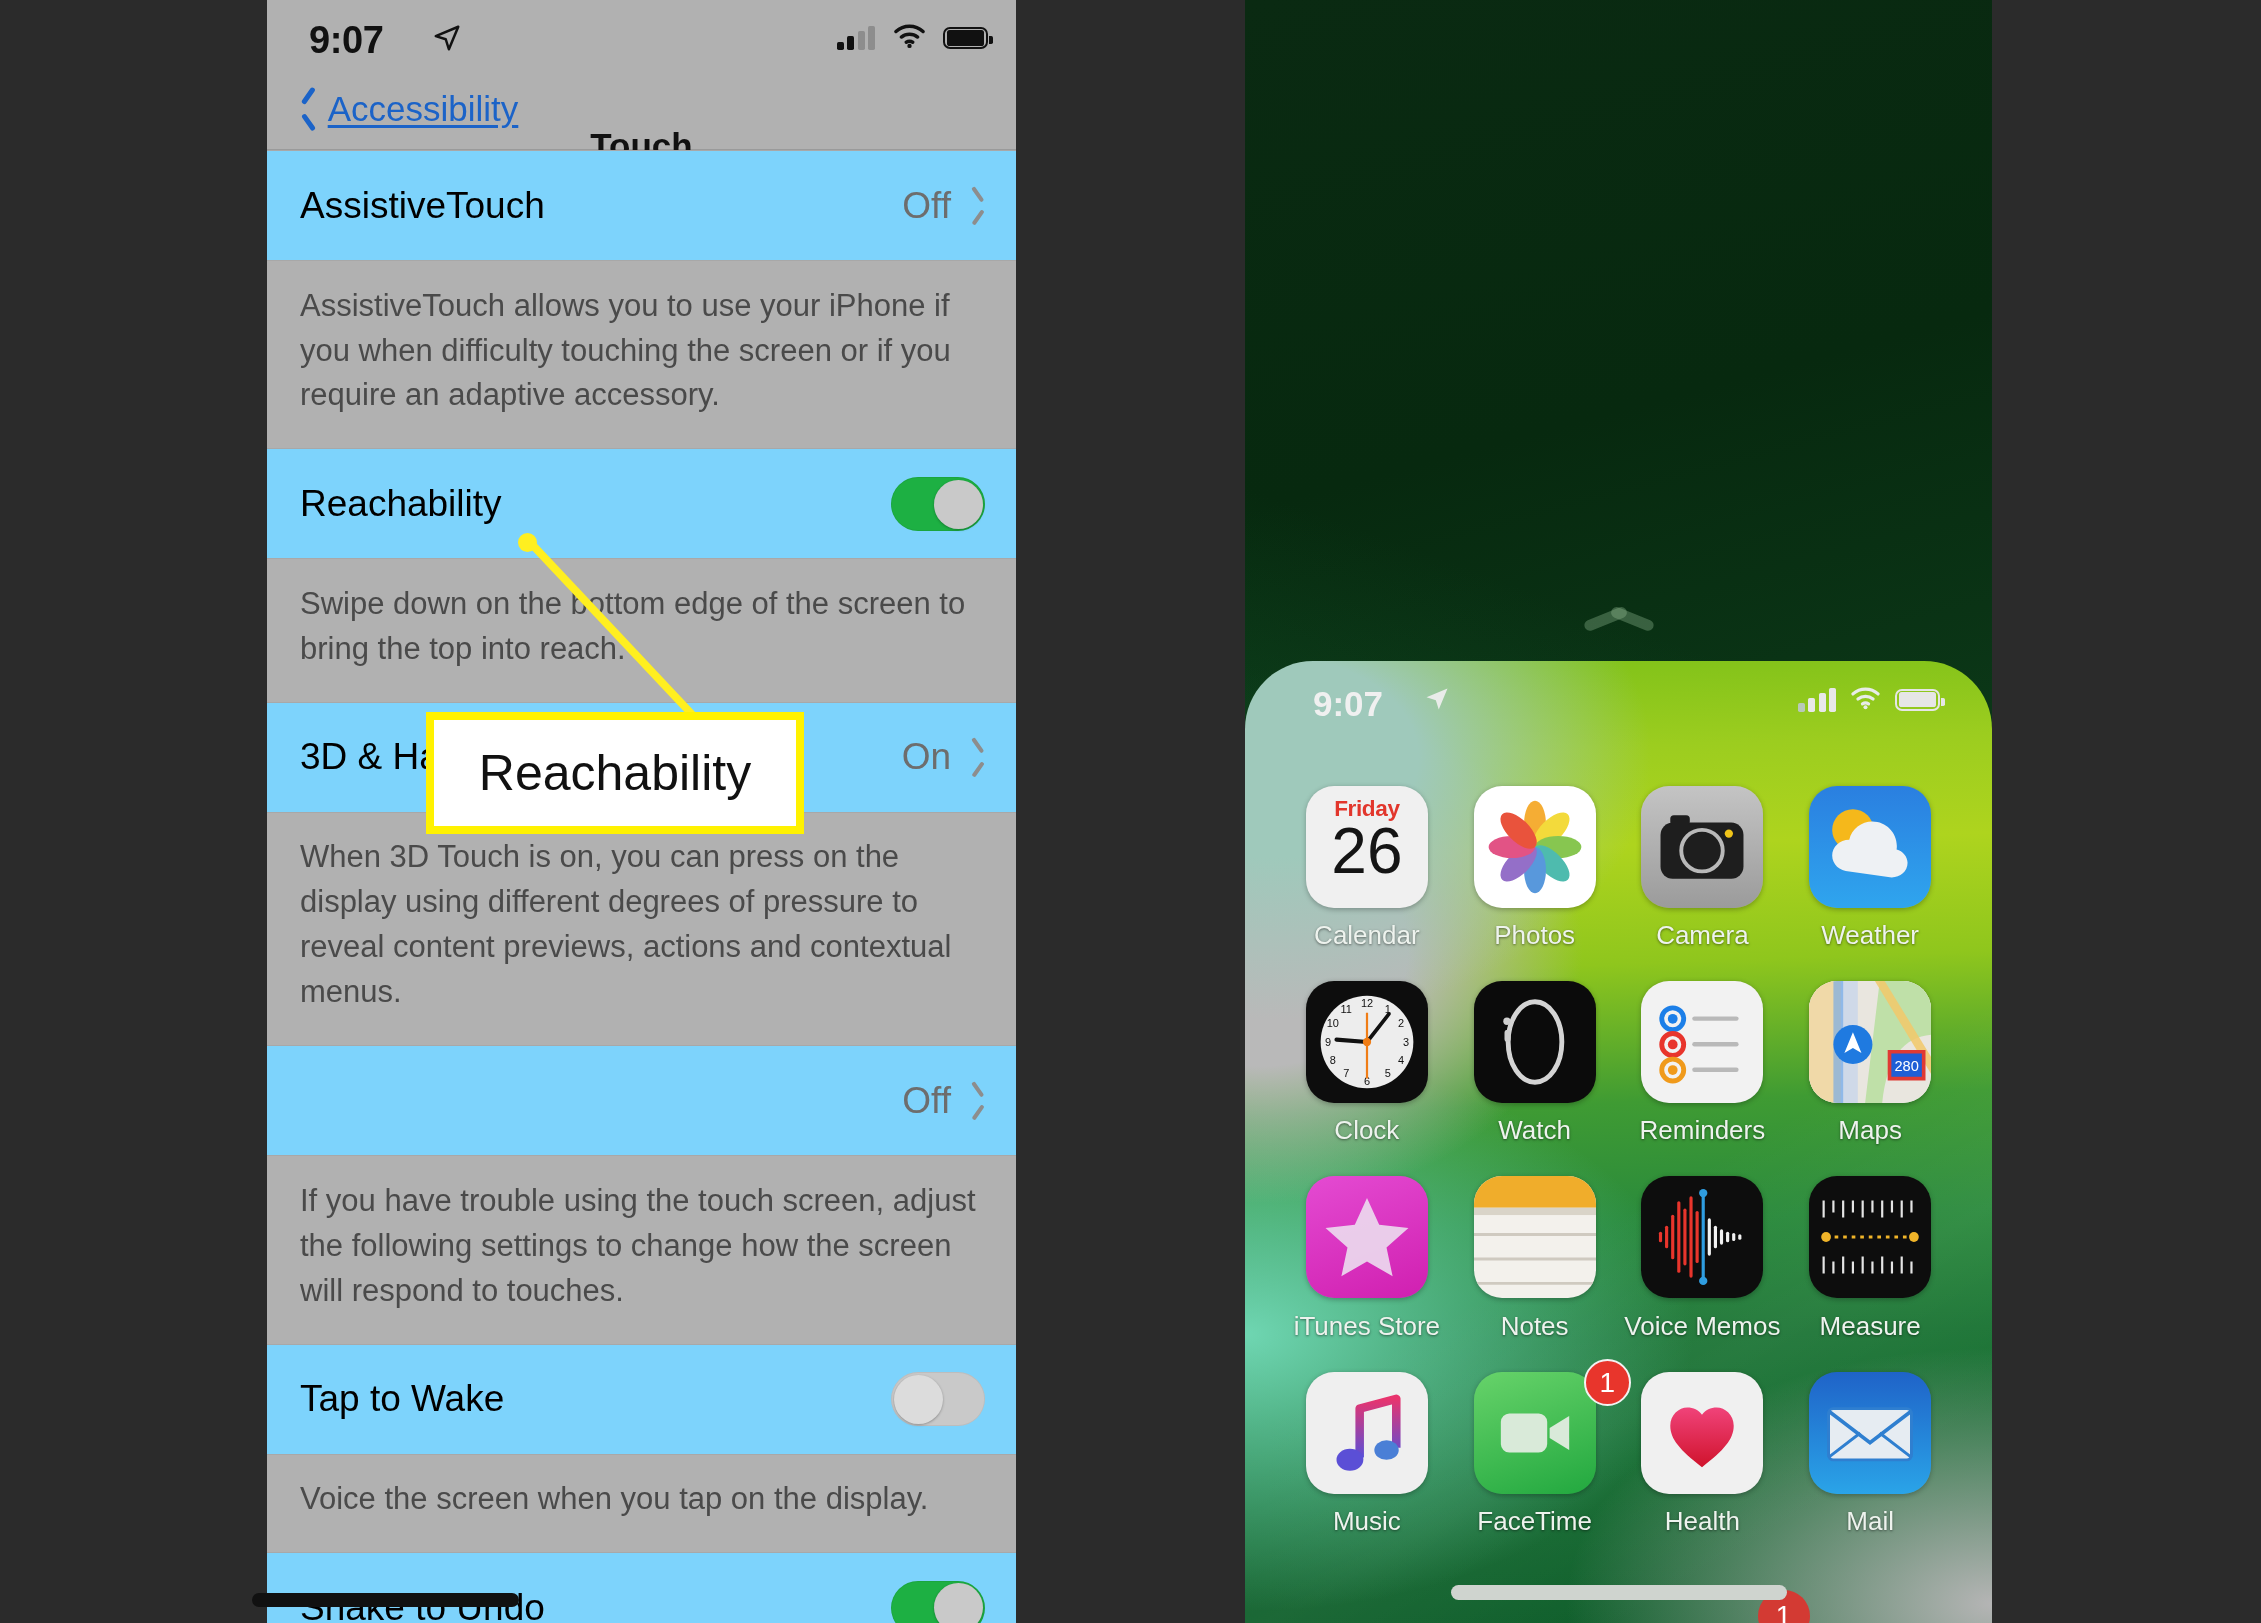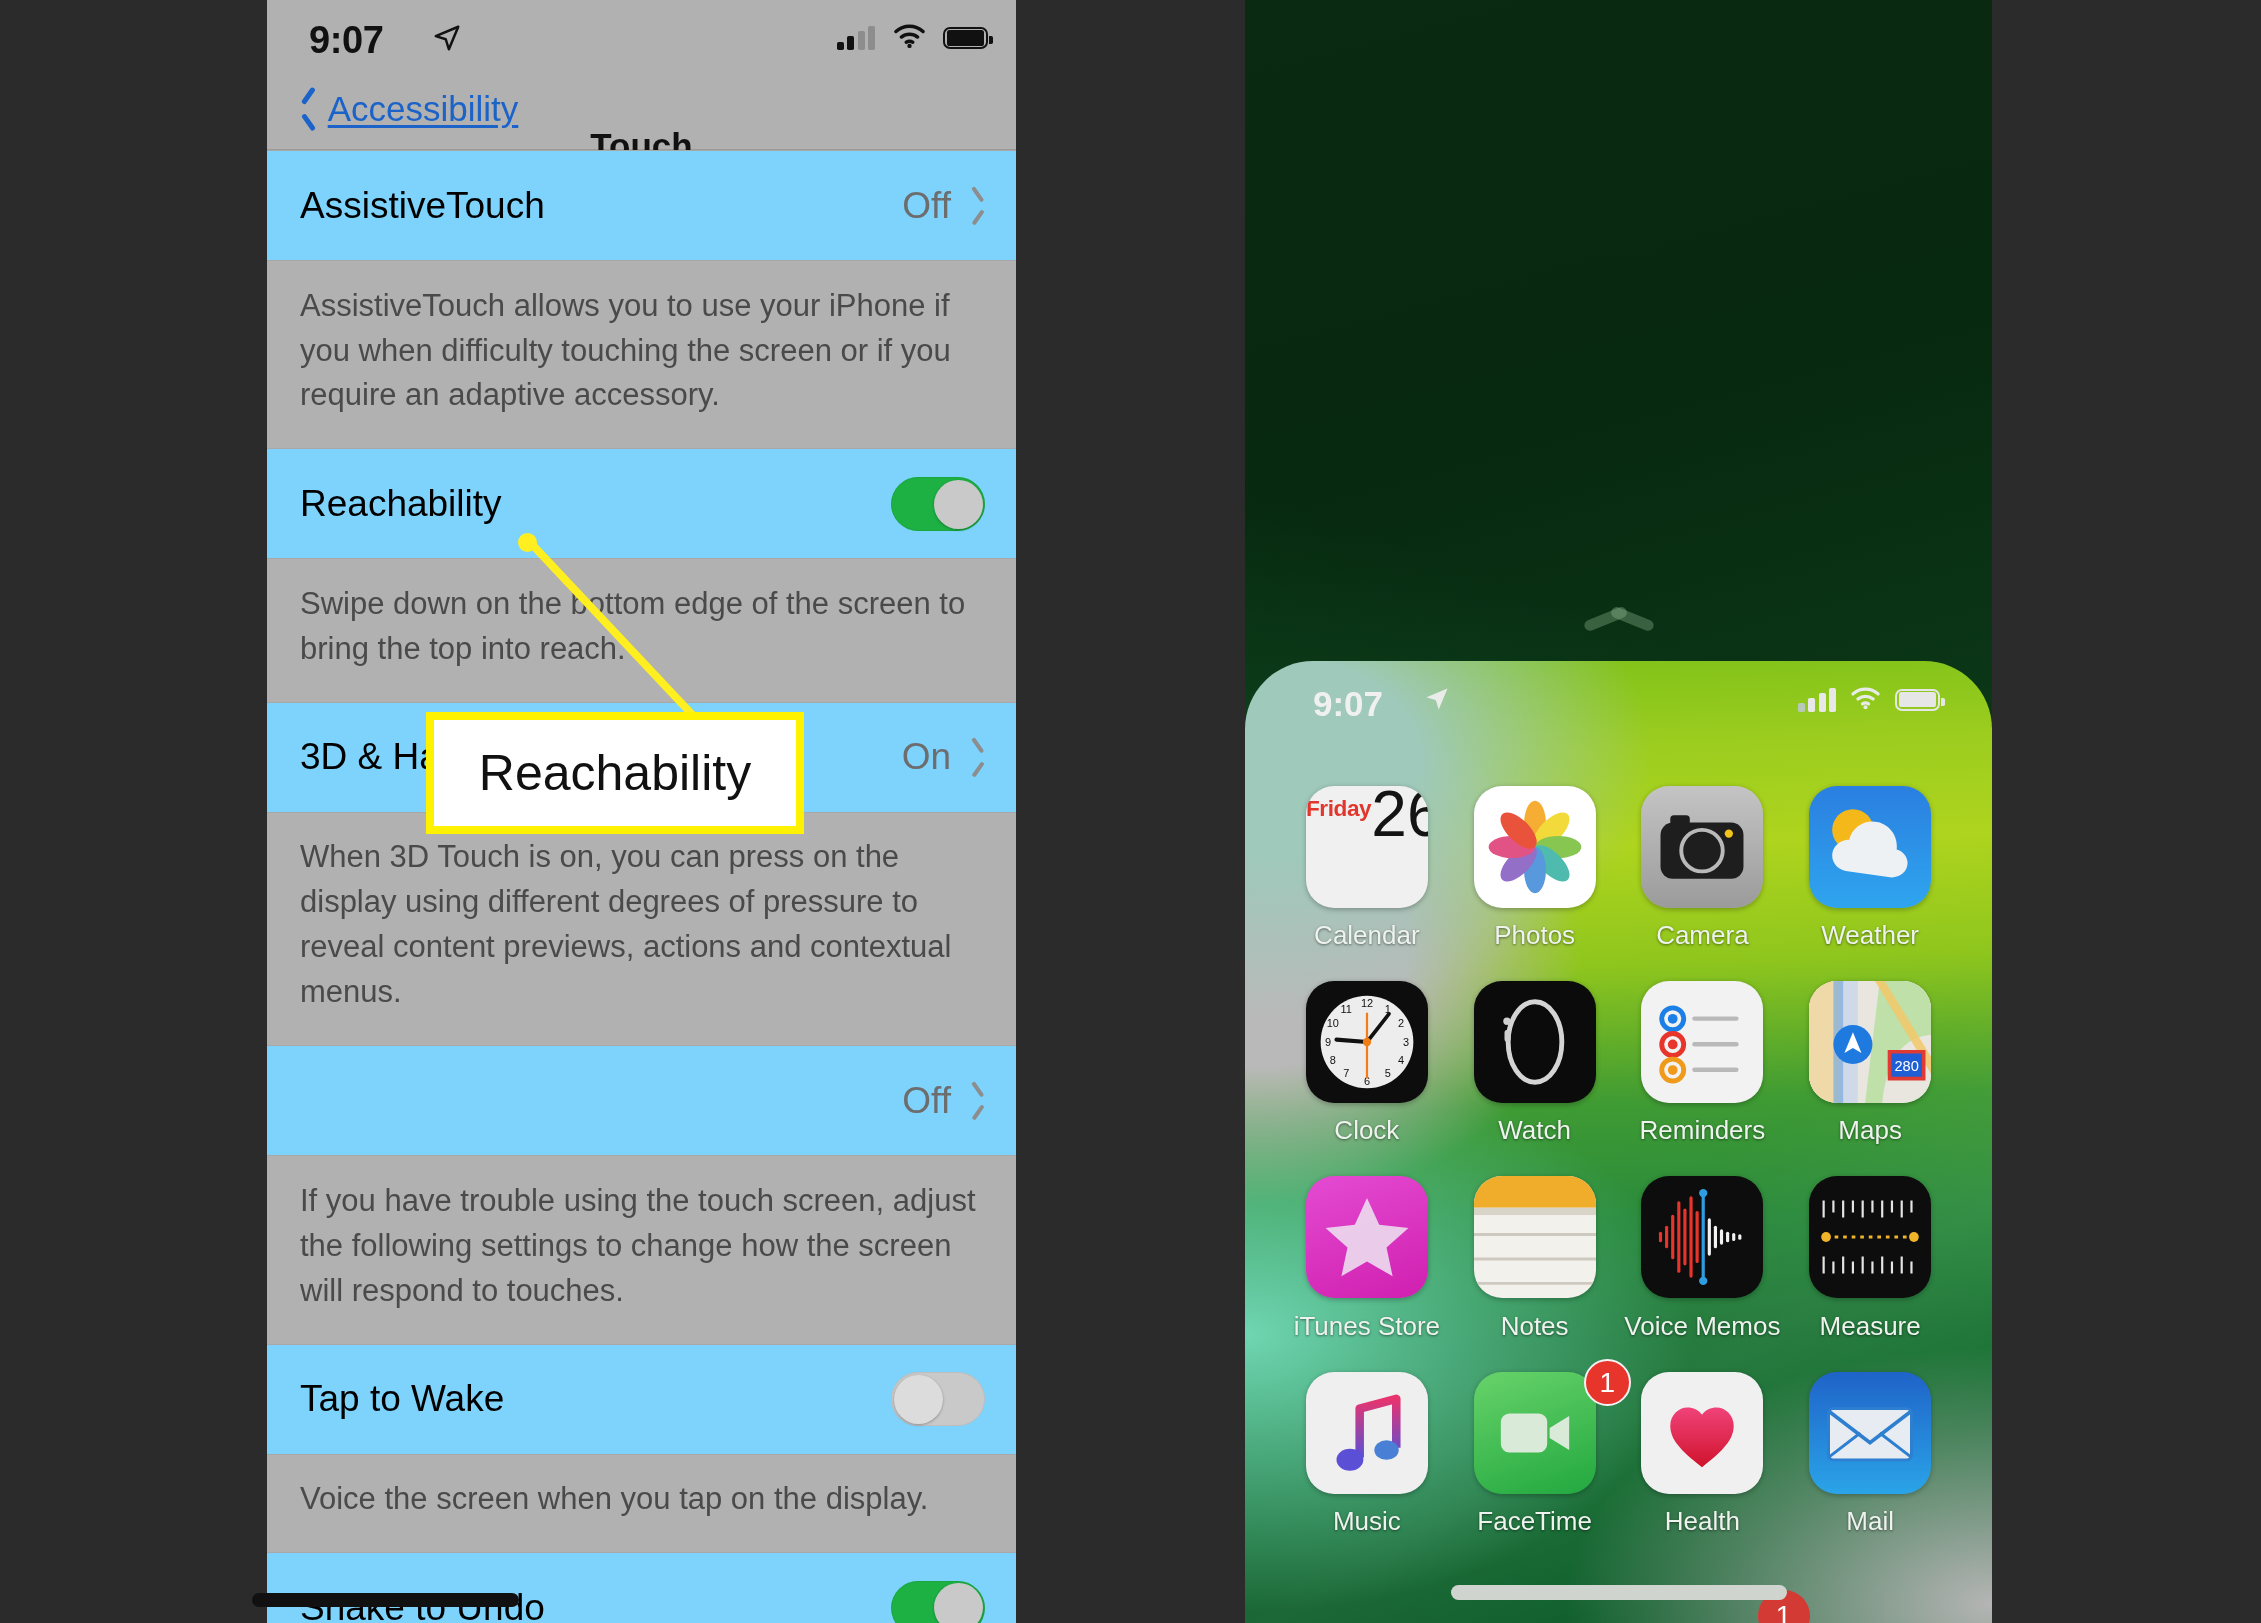--- a/index.html
+++ b/index.html
@@ -192,21 +192,21 @@
     white-space:nowrap;
     text-align:right;
   }
   .badge{
     position:absolute; right:-12.2px; top:-12.2px; min-width:47px;height:47px;
     background:#e8352c; border:2.6px solid #f2f2f2; border-radius:23.5px; color:#fff;
     font-size:28px; display:flex;align-items:center;justify-content:center; z-index:9;
   }
 
   
-  .t-calendar{ background:#f0f0f0; display:flex;flex-direction:row;}
+  .t-calendar{ background:#f0f0f0; display:flex;flex-direction:column;align-items:center; }
   .t-calendar .dow{ font-size:22.6px;color:#e2362c;margin-top:10.4px;font-weight:600;letter-spacing:-0.4px;}
   .t-calendar .day{ font-size:64px;color:#141414;line-height:.95;margin-top:-1.7px;font-weight:300;}
 
   .t-photos{ background:#fff; }
   .t-camera{ background:linear-gradient(180deg,#c4c4c4,#9b9b9b); }
   .t-weather{ background:linear-gradient(180deg,#2a7fe0,#2fa5ee); }
   .t-clock{ background:#0d0d0d; }
   .t-watch{ background:#0b0b0b; }
   .t-reminders{ background:#f2f2f2; }
   .t-maps{ background:#d9e9cf; }

